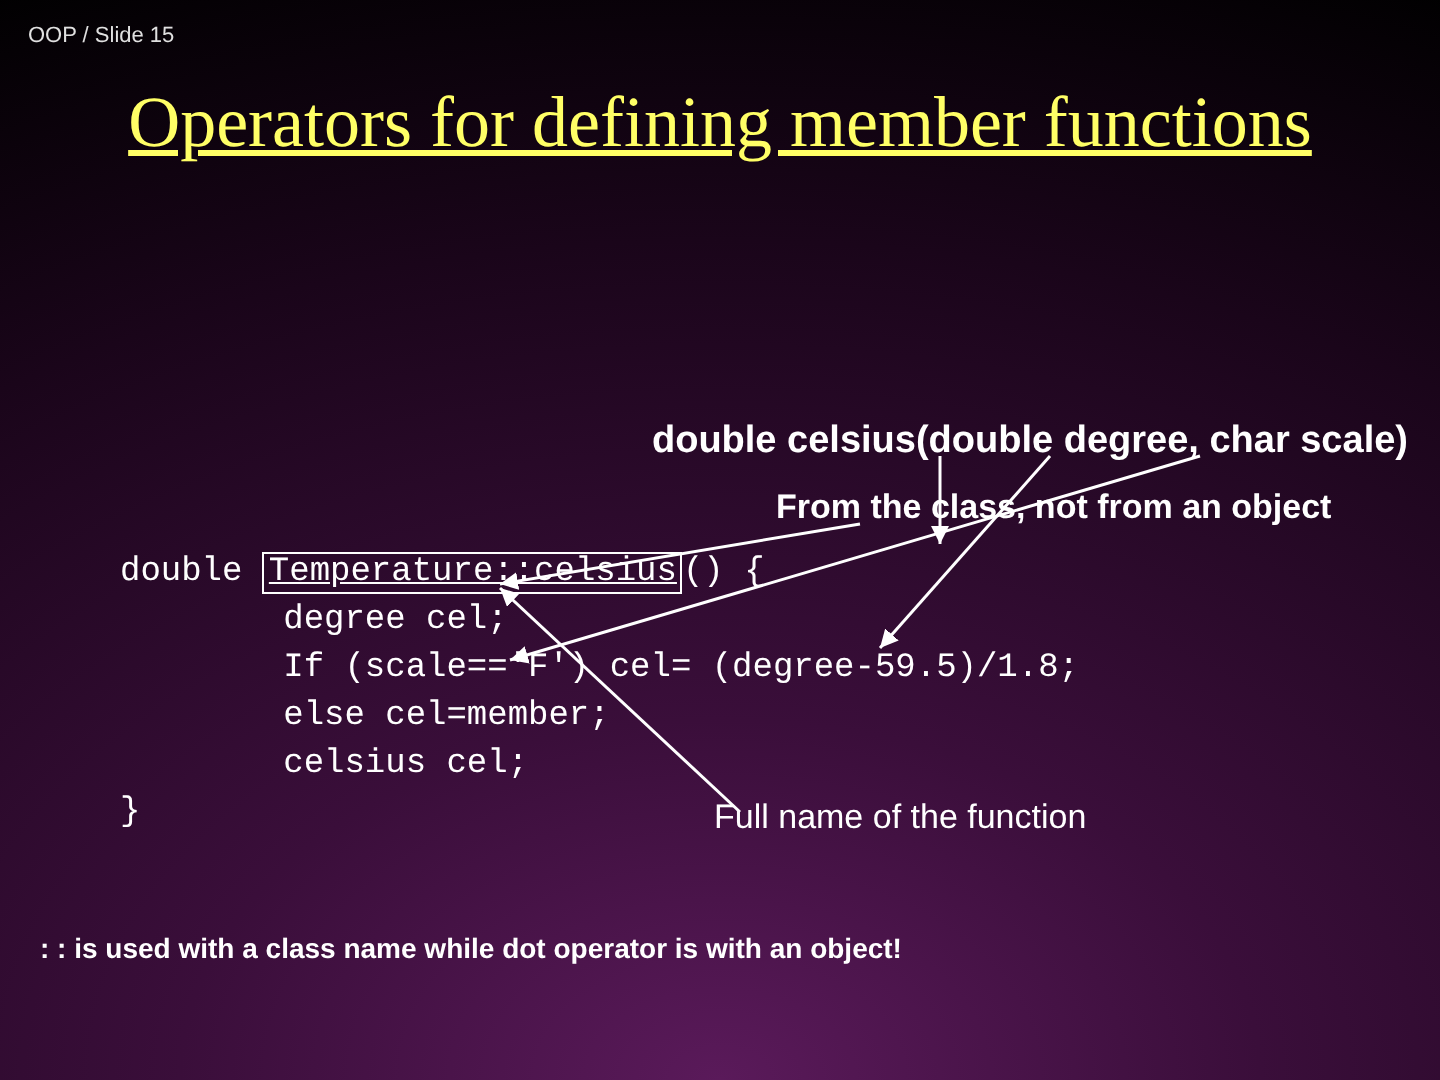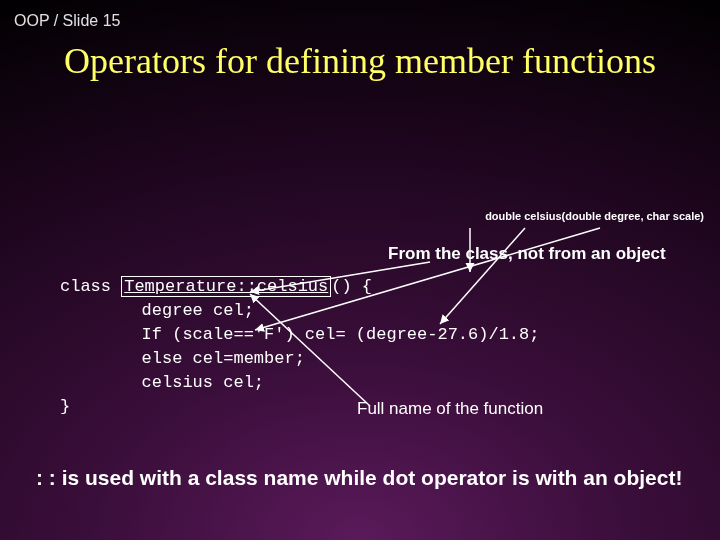--- a/index.html
+++ b/index.html
@@ -15,47 +15,48 @@
   .slide {
     position: relative;
     width: 720px;
     height: 540px;
     box-sizing: border-box;
   }
   .breadcrumb {
     position: absolute;
     top: 12px;
     left: 14px;
-    font-size: 16px;
+    font-size: 11px;
     color: #e0e0e0;
   }
   .title {
     position: absolute;
     top: 40px;
     left: 0;
     right: 0;
     text-align: center;
     font-family: "Times New Roman", Times, serif;
     font-size: 36px;
     color: #ffff66;
     font-weight: normal;
+    text-decoration: underline;
   }
   .subheading {
     position: absolute;
     top: 112px;
     left: 26px;
     font-size: 17px;
     font-weight: bold;
     color: #ffffff;
   }
   .sig {
     position: absolute;
     top: 210px;
     right: 16px;
-    font-size: 11px;
+    font-size: 19px;
     font-weight: bold;
     color: #ffffff;
   }
   .anno1 {
     position: absolute;
     top: 244px;
     left: 388px;
     font-size: 17px;
     font-weight: bold;
     color: #ffffff;
@@ -79,22 +80,22 @@
     position: absolute;
     top: 399px;
     left: 357px;
     font-size: 17px;
     font-weight: normal;
     color: #ffffff;
   }
   .footer {
     position: absolute;
     top: 466px;
-    left: 36px;
-    font-size: 21px;
+    left: 20px;
+    font-size: 14px;
     font-weight: bold;
     color: #ffffff;
   }
   svg.arrows {
     position: absolute;
     top: 0;
     left: 0;
     pointer-events: none;
   }
 </style>
@@ -105,23 +106,23 @@
 
   <div class="breadcrumb">OOP / Slide 15</div>
 
   <div class="title">Operators for defining member functions</div>
 
 
   <div class="sig">double celsius(double degree, char scale)</div>
 
   <div class="anno1">From the class, not from an object</div>
 
-  <div class="code"><span>class </span><span class="boxed">Temperature::celsius</span><span>() {</span>
+  <div class="code"><span>double </span><span class="boxed">Temperature::celsius</span><span>() {</span>
 <span>        degree cel;</span>
-<span>        If (scale=='F') cel= (degree-27.6)/1.8;</span>
+<span>        If (scale=='F') cel= (degree-59.5)/1.8;</span>
 <span>        else cel=member;</span>
 <span>        celsius cel;</span>
 <span>}</span></div>
 
   <div class="anno2">Full name of the function</div>
 
   <div class="footer">: : is used with a class name while dot operator is with an object!</div>
 
   <svg class="arrows" width="720" height="540">
     <defs>

